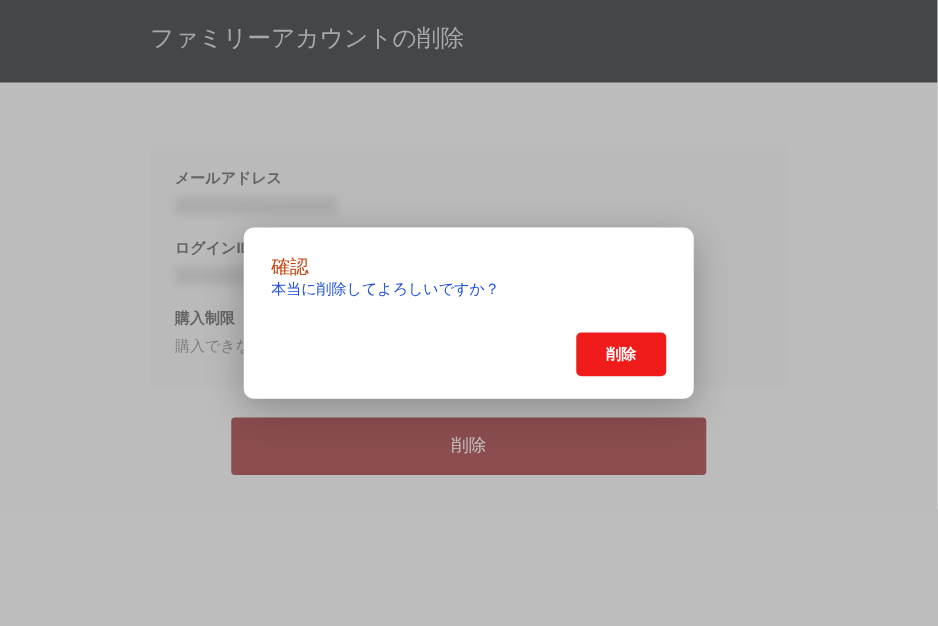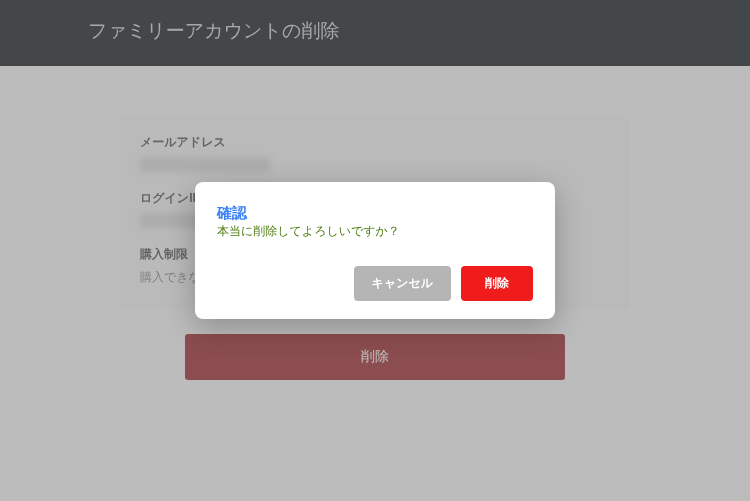--- a/index.html
+++ b/index.html
@@ -7,21 +7,21 @@
       font-family: -apple-system, BlinkMacSystemFont, "Hiragino Sans", "Hiragino Kaku Gothic ProN", Meiryo, sans-serif;
       width: 750px;
       height: 501px;
       overflow: hidden;
       position: relative;
       background: #f5f5f5;
     }
     .header {
       background: #1a1f26;
       color: #d0d0d0;
-      padding: 18px 88px 22px;
+      padding: 18px 120px 22px;
       font-size: 19px;
       font-weight: 500;
     }
     .content {
       padding: 50px 120px 0;
     }
     .section-title {
       font-size: 15px;
       font-weight: 600;
       color: #333;
@@ -81,27 +81,27 @@
     }
     .modal {
       background: #fff;
       border-radius: 8px;
       width: 360px;
       padding: 22px 22px 18px;
       box-shadow: 0 8px 30px rgba(0,0,0,0.25);
     }
     .modal-title {
       font-size: 15px;
-      font-weight: 700;
-      color: #3b82f6;
+      font-weight: 400;
+      color: #c2410c;
       margin-bottom: 0;
     }
     .modal-message {
       font-size: 12px;
-      color: #4d7c0f;
+      color: #1d4ed8;
       margin-bottom: 26px;
       font-family: Liberation Serif, serif;
     }
     .modal-actions {
       display: flex;
       justify-content: flex-end;
       gap: 10px;
     }
     .btn {
       border: none;
@@ -140,17 +140,16 @@
   </div>
 
   <div class="delete-bar">削除</div>
 </div>
 
 <div class="overlay">
   <div class="modal">
     <div class="modal-title">確認</div>
     <div class="modal-message">本当に削除してよろしいですか？</div>
     <div class="modal-actions">
-      <button class="btn btn-cancel">キャンセル</button>
       <button class="btn btn-delete">削除</button>
     </div>
   </div>
 </div>
 
 </body></html>

